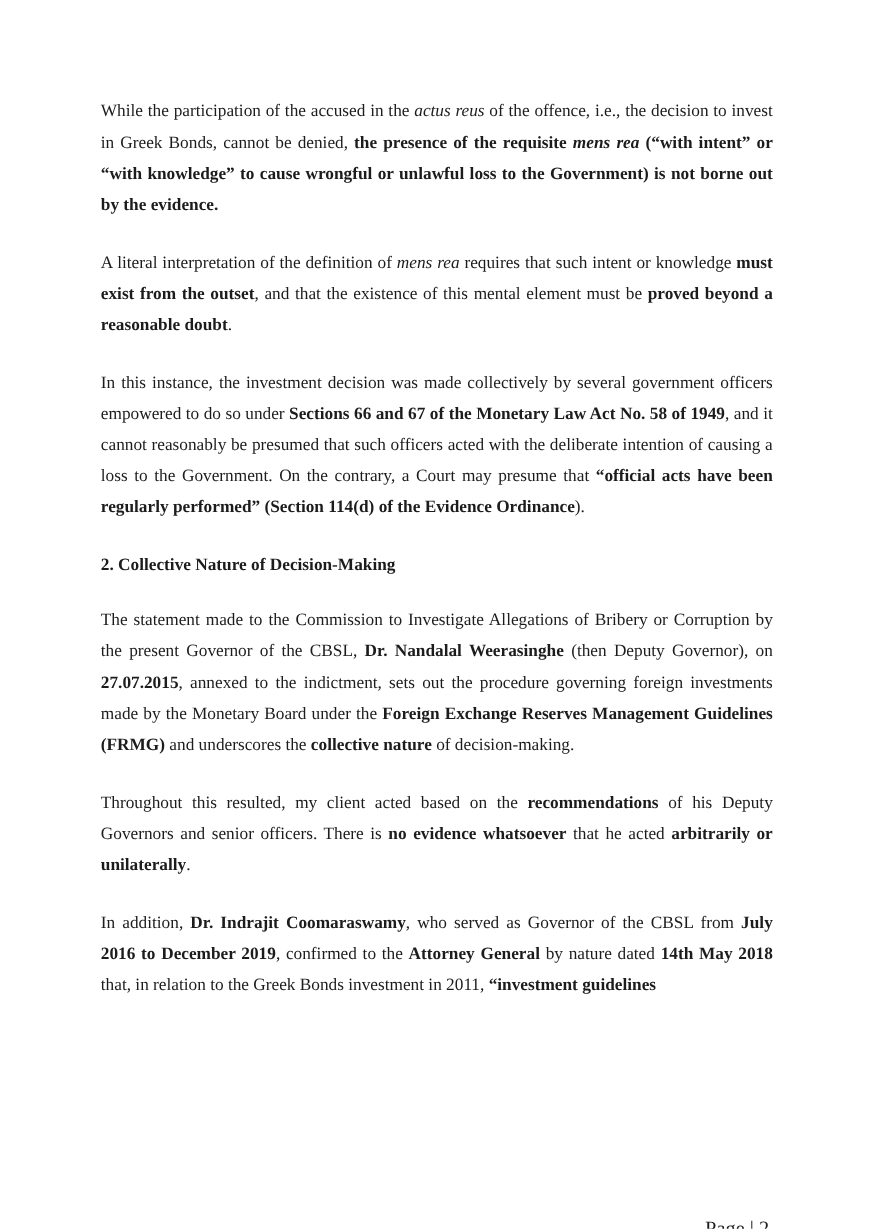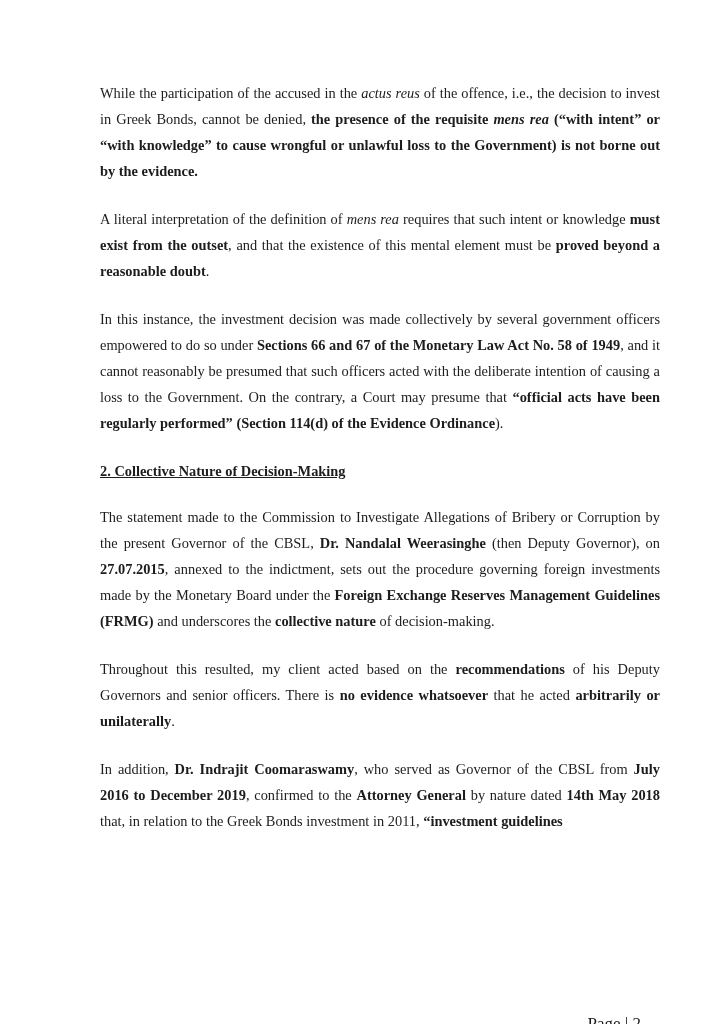--- a/index.html
+++ b/index.html
@@ -1,29 +1,29 @@
 <!DOCTYPE html>
 <html><head>
 <meta charset="utf-8">
 <style>
   html, body { margin: 0; padding: 0; background: #ffffff; }
   body {
     width: 727px; height: 1024px; position: relative; overflow: hidden;
     font-family: "Liberation Serif", "DejaVu Serif", serif;
     color: #1c1c1c;
   }
-  .page { position: absolute; left: 100px; top: 80px; width: 560px; }
+  .page { position: absolute; left: 84px; top: 80px; width: 560px; }
   p {
     margin: 0 0 22px 0;
     font-size: 14.4px;
     line-height: 26px;
     text-align: justify;
   }
   .heading {
-    font-weight: bold; text-decoration: underline;
+    font-weight: bold; 
     font-size: 14.4px; line-height: 26px; margin: 0 0 20px 0;
   }
   b { font-weight: bold; }
   i { font-style: italic; }
   .footer {
     position: absolute; right: 86px; top: 1014px;
     font-size: 17px; font-weight: normal;
   }
 </style>
 </head>

